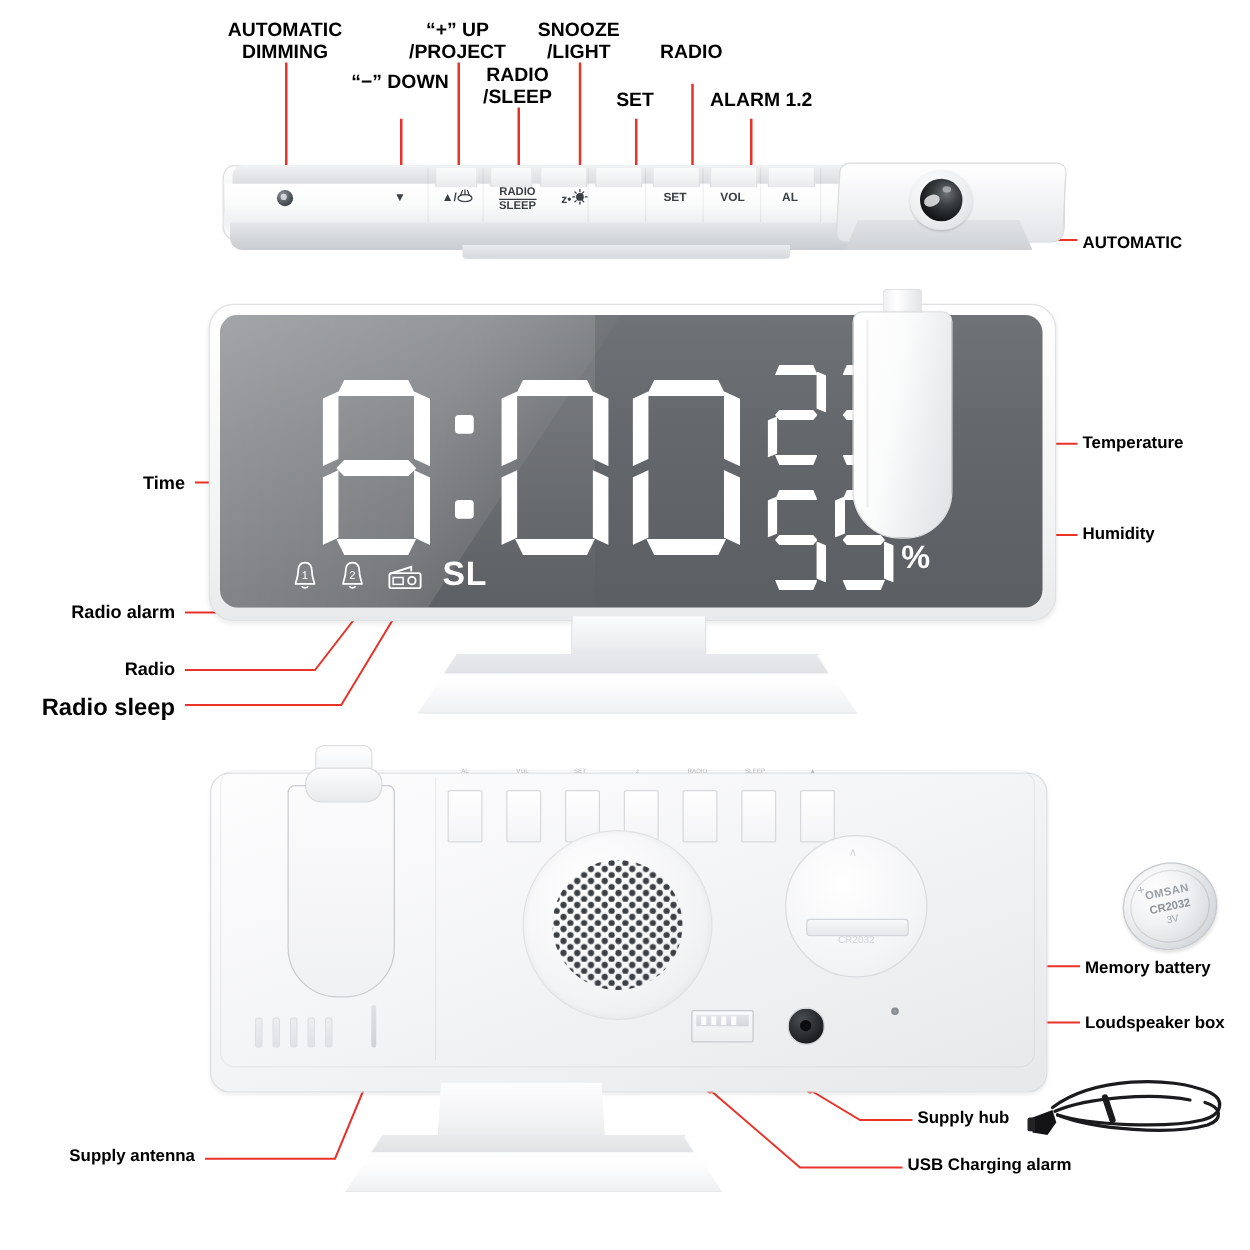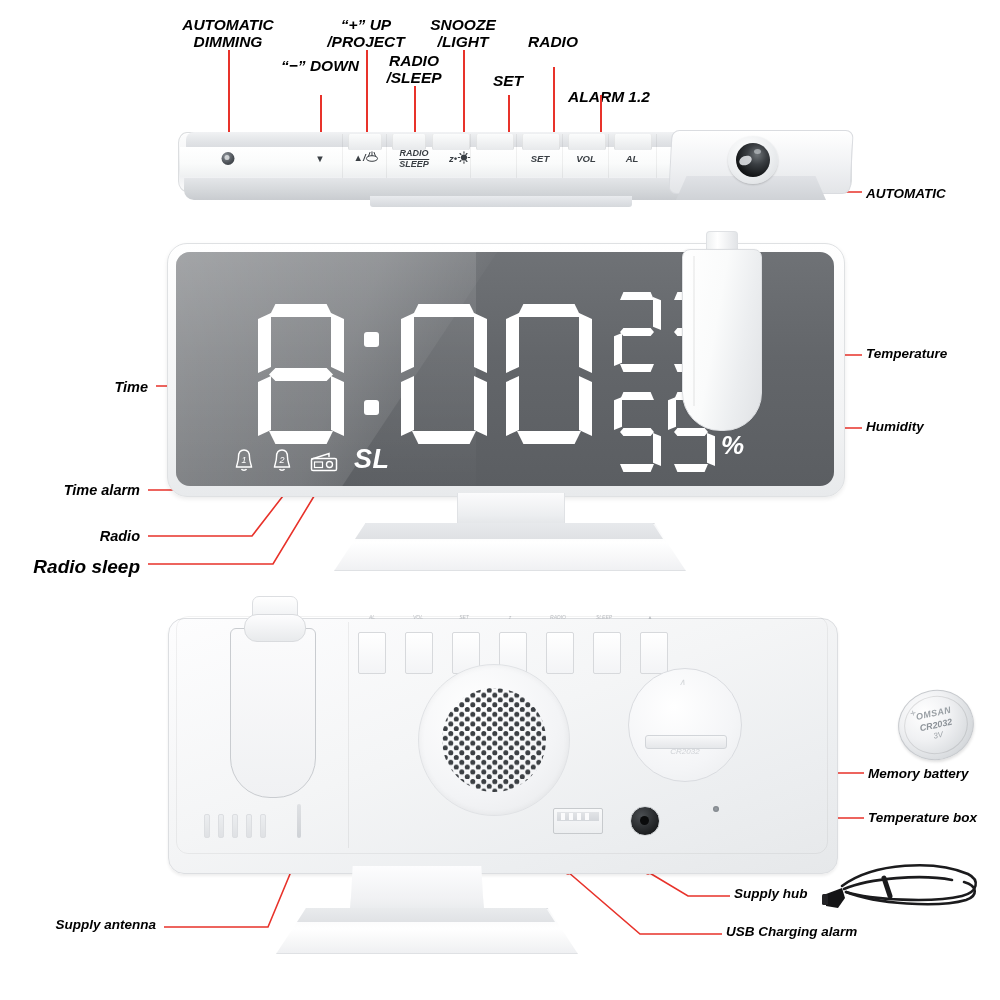--- a/index.html
+++ b/index.html
@@ -1,17 +1,17 @@
 <!DOCTYPE html>
 <html><head>
 <meta charset="utf-8">
 <style>
   html,body{margin:0;padding:0;background:#fff;}
   body{width:1000px;height:1000px;font-family:"Liberation Sans",sans-serif;position:relative;overflow:hidden;}
-  #stage{position:absolute;left:0;top:0;width:1000px;height:814px;font-style:italic;}
+  #stage{position:absolute;left:0;top:0;width:1000px;height:814px;}
 
   .lbl{position:absolute;font-weight:bold;color:#000;line-height:1.12;white-space:pre;}
   .lbl.c{text-align:center;transform:translateX(-50%);}
   .lbl.l{text-align:left;}
   .lbl.r{text-align:right;transform:translateX(-100%);}
 
   .ln{position:absolute;background:#e8322a;}
   .lnv{width:1.6px;}
   .dot{position:absolute;width:5px;height:5px;border-radius:50%;background:#e8322a;transform:translate(-50%,-50%);}
   svg.leader{position:absolute;overflow:visible;pointer-events:none;}
@@ -201,21 +201,21 @@
 DIMMING</div>
   <div class="lbl c" style="left:320px;top:57px;font-size:15.5px;">“−” DOWN</div>
   <div class="lbl c" style="left:366px;top:16px;font-size:15.5px;">“+” UP
 /PROJECT</div>
   <div class="lbl c" style="left:414px;top:52px;font-size:15.5px;">RADIO
 /SLEEP</div>
   <div class="lbl c" style="left:463px;top:16px;font-size:15.5px;">SNOOZE
 /LIGHT</div>
   <div class="lbl c" style="left:508px;top:72px;font-size:15.5px;">SET</div>
   <div class="lbl c" style="left:553px;top:33px;font-size:15.5px;">RADIO</div>
-  <div class="lbl c" style="left:609px;top:72px;font-size:15.5px;margin-top:16px;">ALARM 1.2</div>
+  <div class="lbl c" style="left:609px;top:72px;font-size:15.5px;">ALARM 1.2</div>
   <div class="lbl l" style="left:866px;top:186px;font-size:13.5px;">AUTOMATIC</div>
 
   <div class="ln lnv" style="left:228px;top:50px;height:92px;"></div>
   <div class="dot" style="left:228.8px;top:142px;"></div>
 
   <div class="ln lnv" style="left:320px;top:95px;height:47px;"></div>
   <div class="dot" style="left:320.8px;top:142px;"></div>
 
   <div class="ln lnv" style="left:366px;top:50px;height:92px;"></div>
   <div class="dot" style="left:366.8px;top:142px;"></div>
@@ -298,21 +298,21 @@
       <div class="lens-ring">
         <div class="lens">
           <div class="hl"></div>
           <div class="hl2"></div>
         </div>
       </div>
     </div>
   </div>
 
   <div class="lbl r" style="left:148px;top:379px;font-size:14.5px;">Time</div>
-  <div class="lbl r" style="left:140px;top:482px;font-size:14.5px;">Time alarm</div>
+  <div class="lbl r" style="left:140px;top:482px;font-size:14.5px;">Radio alarm</div>
   <div class="lbl r" style="left:140px;top:528px;font-size:14.5px;">Radio</div>
   <div class="lbl r" style="left:140px;top:556px;font-size:19px;">Radio sleep</div>
   <div class="lbl l" style="left:866px;top:346px;font-size:13.5px;">Temperature</div>
   <div class="lbl l" style="left:866px;top:419px;font-size:13.5px;">Humidity</div>
 
   <svg class="leader" style="left:0;top:0;width:1000px;height:1000px;">
 
     <polyline points="264,413 283,386 156,386" fill="none" stroke="#e8322a" stroke-width="1.6"></polyline>
     <circle cx="264" cy="413" r="2.7" fill="#e8322a"></circle>
 
@@ -430,21 +430,21 @@
       <div class="barrel"></div>
       <div class="pad"></div>
     </div>
 
     <div class="fv-neck"></div>
     <div class="fv-base"></div>
     <div class="fv-base2"></div>
   </div>
 
   <div class="lbl l" style="left:868px;top:766px;font-size:13.5px;">Memory battery</div>
-  <div class="lbl l" style="left:868px;top:810px;font-size:13.5px;">Temperature box</div>
+  <div class="lbl l" style="left:868px;top:810px;font-size:13.5px;">Loudspeaker box</div>
   <div class="lbl l" style="left:734px;top:886px;font-size:13.5px;">Supply hub</div>
   <div class="lbl l" style="left:726px;top:924px;font-size:13.5px;">USB Charging alarm</div>
   <div class="lbl r" style="left:156px;top:917px;font-size:13.5px;">Supply antenna</div>
 
   <svg class="leader" style="left:0;top:0;width:1000px;height:1000px;">
 
     <polyline points="735,823 766,851 864,851" fill="none" stroke="#e8322a" stroke-width="1.6" transform="translate(0,-78)"></polyline>
     <circle cx="735" cy="745" r="2.7" fill="#e8322a"></circle>
 
     <polyline points="535,780 590,818 864,818" fill="none" stroke="#e8322a" stroke-width="1.6"></polyline>

